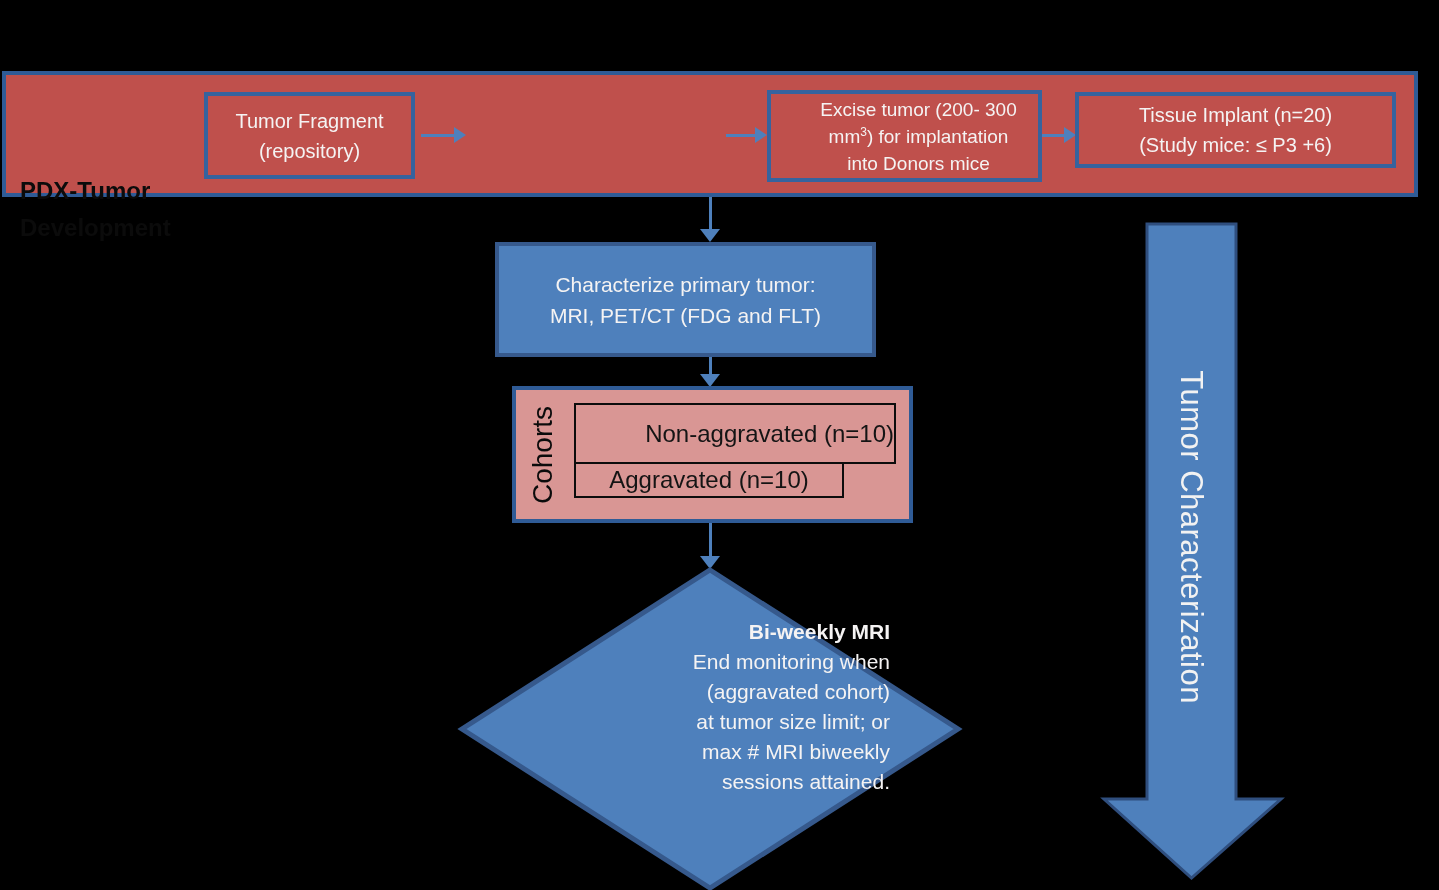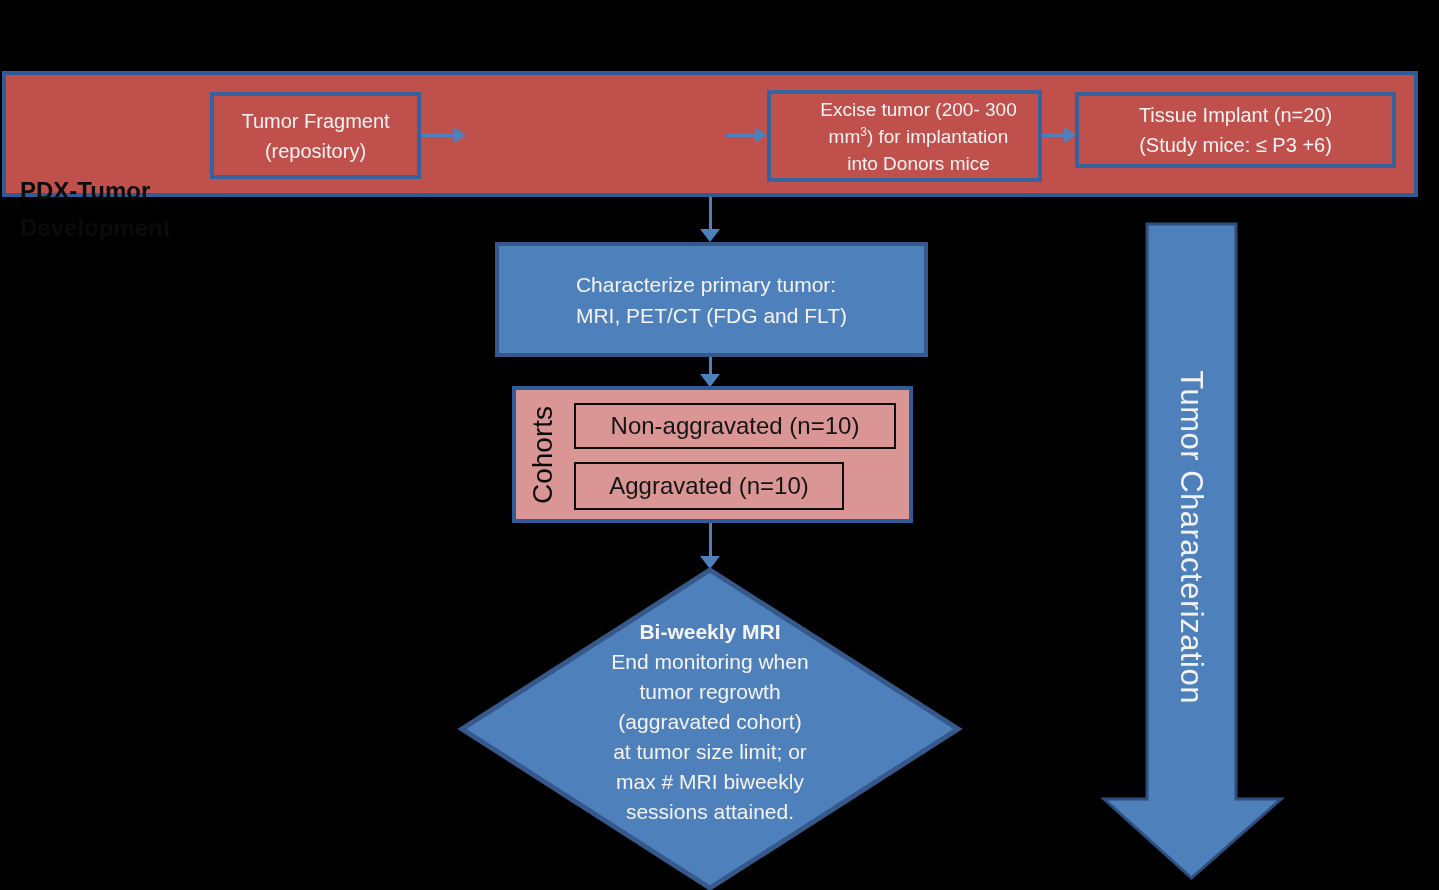--- a/index.html
+++ b/index.html
@@ -43,50 +43,50 @@
   .h-arrow{position:absolute;height:18px;display:flex;align-items:center;}
   .h-line{flex:1;height:3px;background:var(--arrow);}
   .h-head{width:0;height:0;border-left:12px solid var(--arrow);
     border-top:8px solid transparent;border-bottom:8px solid transparent;}
   .v-arrow{position:absolute;width:22px;display:flex;flex-direction:column;align-items:center;}
   .v-line{flex:1;width:3px;background:var(--arrow);}
   .v-head{width:0;height:0;border-top:13px solid var(--arrow);
     border-left:10px solid transparent;border-right:10px solid transparent;}
   
   .blue-box{
-    position:absolute;left:495px;top:242px;width:433px;height:115px;
+    position:absolute;left:495px;top:242px;width:381px;height:115px;
     box-sizing:border-box;border:4px solid var(--border-blue-dark);
     background:var(--blue-fill);color:var(--txt-white);
-    display:flex;align-items:center;justify-content:center;text-align:left;
+    display:flex;align-items:center;justify-content:center;text-align:center;
     font-size:21px;line-height:31px;
   }
   
   .cohorts{
     position:absolute;left:512px;top:386px;width:401px;height:137px;
     box-sizing:border-box;border:4px solid var(--border-navy);
     background:var(--pink-fill);
   }
   .cohorts-label{
     position:absolute;left:27px;top:50%;
     transform:translate(-50%,-50%) rotate(-90deg);
     font-size:28px;color:var(--txt-black);white-space:nowrap;
   }
   .cohort-item{
     position:absolute;box-sizing:border-box;border:2px solid #0C0C0C;
     background:var(--pink-fill);color:#141414;
     display:flex;align-items:center;justify-content:center;
     font-size:24px;text-align:center;
   }
-  .cohort-item.first{left:58px;top:13px;width:322px;height:46px;}
-  .cohort-item.second{left:58px;top:72px;width:270px;height:48px;}
+  .cohort-item.first{left:58px;top:13px;width:322px;height:61px;justify-content:flex-end;}
+  .cohort-item.second{left:58px;top:72px;width:270px;height:36px;}
   
   .diamond-svg{position:absolute;left:455px;top:565px;}
   .diamond-text{
     position:absolute;left:530px;top:617px;width:360px;
-    color:var(--txt-white);font-size:21px;line-height:30px;text-align:center;
+    color:var(--txt-white);font-size:21px;line-height:30px;text-align:right;
   }
   .diamond-text .bold{font-weight:bold;}
   
   .side-arrow-svg{position:absolute;left:1095px;top:220px;}
   .side-arrow-label{
     position:absolute;left:1191px;top:537px;
     transform:translate(-50%,-50%) rotate(90deg);
     color:#F2F2F2;font-size:31px;white-space:nowrap;letter-spacing:0.5px;
   }
 </style>
@@ -95,21 +95,21 @@
 
 <div class="canvas">
 
   <div class="banner">
     <div class="banner-label">
       <div>PDX-Tumor</div>
       <div>Development</div>
     </div>
   </div>
 
-  <div class="red-box" style="left:210px;top:92px;width:211px;height:87px">
+  <div class="red-box" style="left:204px;top:92px;width:211px;height:87px">
     <div>
       <div>Tumor Fragment</div>
       <div>(repository)</div>
     </div>
   </div>
 
   <div class="h-arrow" style="left:421px;top:126px;width:45px">
     <div class="h-line"></div>
     <div class="h-head"></div>
   </div>
@@ -171,21 +171,20 @@
     <div class="v-line"></div>
     <div class="v-head"></div>
   </div>
 
   <svg class="diamond-svg" width="510" height="325" viewBox="0 0 510 325">
     <polygon points="255,5 503,164 255,323 7,164" fill="#4E80BC" stroke="#36598C" stroke-width="5"></polygon>
   </svg>
   <div class="diamond-text">
     <div class="bold">Bi-weekly MRI</div>
     <div>End monitoring when</div>
-    <div>tumor regrowth</div>
     <div>(aggravated cohort)</div>
     <div>at tumor size limit; or</div>
     <div>max # MRI biweekly</div>
     <div>sessions attained.</div>
   </div>
 
   <svg class="side-arrow-svg" width="195" height="665" viewBox="0 0 195 665">
     <polygon points="52,4 141,4 141,579 186,579 96.5,658 9,579 52,579" fill="#4E80BC" stroke="#2F4E7E" stroke-width="3"></polygon>
   </svg>
   <div class="side-arrow-label">Tumor Characterization</div>

